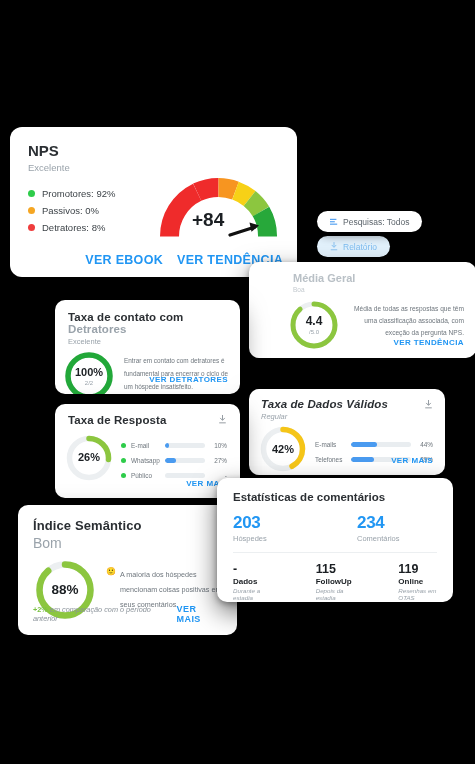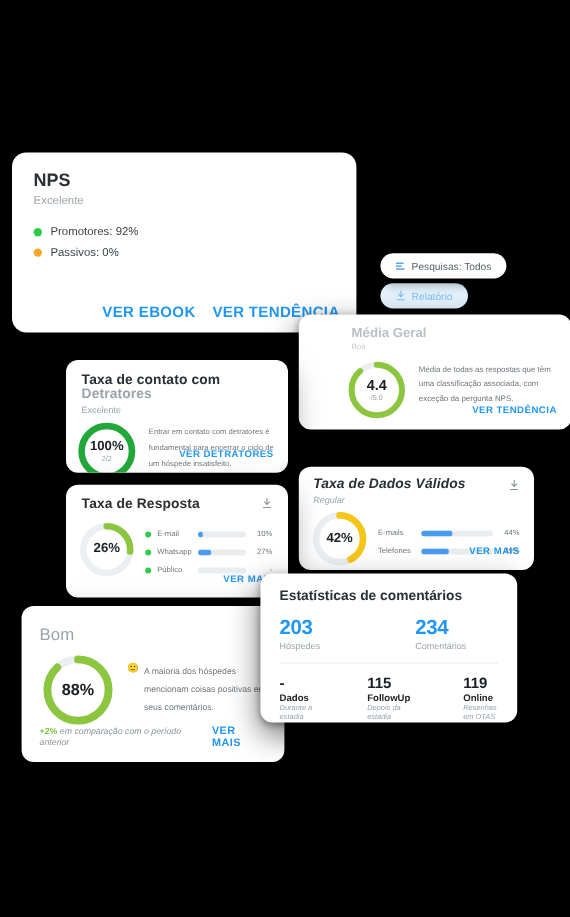--- a/index.html
+++ b/index.html
@@ -34,21 +34,21 @@
         padding:0 13px;border-radius:11px;font-size:8.5px;
         box-shadow:0 4px 10px rgba(0,0,0,.4);}
   #pill-pesquisas{left:317px;top:211px;background:#fff;color:#5c646b;}
   #pill-relatorio{left:317px;top:236px;background:#e3f2fd;color:#7fbdf0;}
 
   
   #media-card{left:249px;top:262px;width:196px;height:96px;padding-left:31px;}
   #media-card .pad{padding:10px 12px 0 13px;}
   #media-card .t{font-size:11px;font-weight:bold;color:#b9c0c6;}
   #media-card .s{font-size:6.5px;color:#c3c9ce;margin-top:2px;}
-  .md-body{display:flex;align-items:flex-start;padding:6px 12px 0 8px;}
+  .md-body{display:flex;align-items:flex-start;padding:6px 12px 0 8px;text-align:right;}
   .md-text{font-size:6.6px;line-height:1.85;color:#6e767d;padding-top:4px;}
   #media-card .foot{position:absolute;right:12px;bottom:9px;}
 
   
   #det-card{left:55px;top:300px;width:185px;height:94px;}
   #det-card .pad{padding:11px 13px 0 13px;}
   .det-body{display:flex;align-items:flex-start;padding:4px 10px 0 8px;}
   .det-text{font-size:6.4px;line-height:2.05;color:#6e767d;padding-top:4px;}
   #det-card .foot{position:absolute;right:12px;bottom:8px;}
 
@@ -73,21 +73,21 @@
   #sem-card{left:18px;top:505px;width:219px;height:130px;}
   #sem-card .pad{padding:13px 15px 0 15px;}
   .sem-body{display:flex;align-items:flex-start;padding:8px 14px 0 8px;}
   .sem-text{font-size:7.2px;line-height:2.1;color:#6e767d;padding-top:6px;}
   #sem-card .foot{position:absolute;left:15px;right:14px;bottom:11px;
                   display:flex;justify-content:space-between;align-items:center;}
   .cmp{font-size:7.3px;color:#8a9299;font-style:italic;}
   .cmp b{color:#7ac143;font-style:normal;}
 
   
-  #stats-card{left:217px;top:478px;width:214px;height:124px;}
+  #stats-card{left:217px;top:478px;width:236px;height:124px;}
   #stats-card .pad{padding:13px 16px 0 16px;}
   #stats-card .t{font-size:11.5px;font-weight:bold;color:#2b2f33;}
   .stat-grid{display:flex;padding:10px 16px 0 16px;gap:44px;}
   .stat{flex:1;}
   .stat .n{font-size:17px;font-weight:bold;color:#2196f3;letter-spacing:-.3px;}
   .stat .l{font-size:7.5px;color:#9aa3ab;margin-top:1px;}
   .hr{height:1px;background:#eceff1;margin:9px 16px 0 16px;}
   .stat-grid.two{padding-top:9px;}
   .stat2{flex:1;}
   .stat2 .n{font-size:12.5px;font-weight:bold;color:#1b1f23;}
@@ -111,23 +111,42 @@
       <div class="s">Excelente</div>
       <div class="legend">
         <div class="legend-row">
           <span class="dot" style="background:#2ecc4a"></span>
           <span>Promotores: 92%</span>
         </div>
         <div class="legend-row">
           <span class="dot" style="background:#f5a623"></span>
           <span>Passivos: 0%</span>
         </div>
-      </div>
-    </div>
-
+        <div class="legend-row">
+          <span class="dot" style="background:#ef3d3d"></span>
+          <span>Detratores: 8%</span>
+        </div>
+      </div>
+    </div>
+
+    <div class="gauge-wrap">
+      <svg width="125" height="72" viewBox="0 0 125 72">
+        <g fill="none" stroke-width="19">
+          <path d="M13.5 63.5 A49 49 0 0 1 41.2 19.2" stroke="#ef2b2b"></path>
+          <path d="M41.2 19.2 A49 49 0 0 1 62.5 14.5" stroke="#ef2b2b"></path>
+          <path d="M62.5 14.5 A49 49 0 0 1 79.5 17.6" stroke="#f79520"></path>
+          <path d="M79.5 17.6 A49 49 0 0 1 93.6 25.5" stroke="#f7d117"></path>
+          <path d="M93.6 25.5 A49 49 0 0 1 105 38.5" stroke="#8cc63f"></path>
+          <path d="M105 38.5 A49 49 0 0 1 111.5 63.5" stroke="#27a83a"></path>
+        </g>
+        <path d="M74 62 L99 54" stroke="#111" stroke-width="3.2" fill="none" stroke-linecap="round"></path>
+        <path d="M103 52.4 L93.5 49.5 L95.5 58.8 Z" fill="#111"></path>
+      </svg>
+      <div class="gauge-val">+84</div>
+    </div>
 
     <div class="nps-actions">
       <span class="big-link">VER EBOOK</span>
       <span class="big-link">VER TENDÊNCIA</span>
     </div>
   </div>
 
   <div class="pill" id="pill-relatorio">
     <svg width="8" height="9" viewBox="0 0 10 11">
       <path d="M5 0 L5 6 M2.2 3.6 L5 6.6 L7.8 3.6" stroke="#7fbdf0" stroke-width="1.1" fill="none"></path>
@@ -276,20 +295,21 @@
         </div>
       </div>
     </div>
     <div class="foot">
       <span class="link">VER MAIS</span>
     </div>
   </div>
 
   <div class="card" id="sem-card">
     <div class="pad">
+      <div class="c-title" style="font-size:13px">Índice Semântico</div>
       <div class="c-sub" style="font-size:14px">Bom</div>
     </div>
     <div class="sem-body">
       <div class="donut" style="width:62px;height:62px;margin:0 10px 0 8px;text-decoration:underline;">
         <svg width="62" height="62" viewBox="0 0 62 62">
           <circle cx="31" cy="31" r="25.5" fill="none" stroke="#eceff1" stroke-width="6.5"></circle>
           <circle cx="31" cy="31" r="25.5" fill="none" stroke="#8cc63f" stroke-width="6.5" stroke-dasharray="141 160.2" stroke-linecap="round" transform="rotate(-90 31 31)"></circle>
         </svg>
         <div class="val">
           <span class="v1" style="font-size:13.5px">88%</span>

